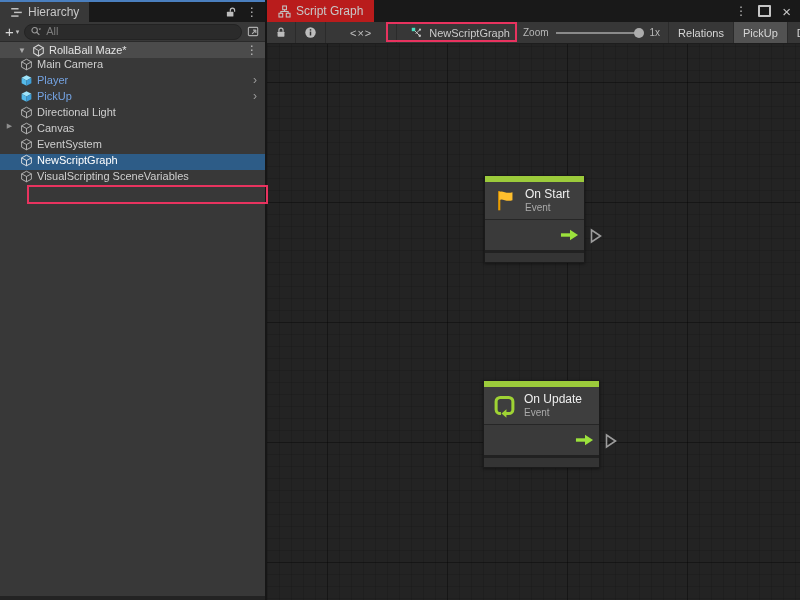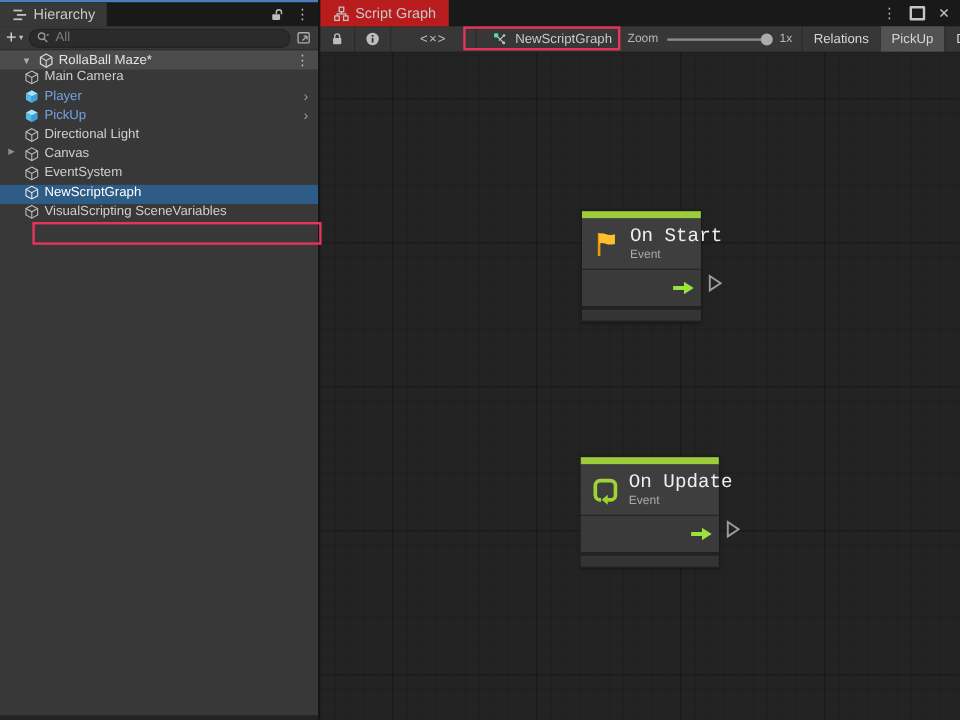--- a/index.html
+++ b/index.html
@@ -61,21 +61,21 @@
       linear-gradient(to bottom, rgba(0,0,0,0.30) 1px, transparent 1px),
       linear-gradient(to right, rgba(0,0,0,0.10) 1px, transparent 1px),
       linear-gradient(to bottom, rgba(0,0,0,0.10) 1px, transparent 1px);
     background-size:120px 120px,120px 120px,12px 12px,12px 12px;
     background-position:60px 38px,60px 38px,0px 2px,0px 2px;
   }
   .node{position:absolute;background:#3C3C3C;border:1px solid #1B1B1B;box-sizing:border-box;box-shadow:0 1px 3px rgba(0,0,0,0.45);}
   .node-bar{height:6px;background:#9CCB3B;}
   .node-head{display:flex;align-items:center;gap:7px;padding:5px 8px 5px 8px;background:#3E3E3E;}
   .node-titles{display:flex;flex-direction:column;}
-  .node-title{font-size:16px;color:#EFEFEF;line-height:1.25;white-space:nowrap;font-family:Liberation Mono, monospace;}
+  .node-title{font-size:12px;color:#EFEFEF;line-height:1.25;white-space:nowrap;}
   .node-sub{font-size:10px;color:#AAAAAA;line-height:1.2;}
   .node-body{height:30px;background:#3A3A3A;border-top:1px solid #262626;position:relative;}
   .flow-arrow{position:absolute;right:5px;top:50%;transform:translateY(-50%);display:flex;}
   .node-foot{height:9px;background:#343434;border-top:3px solid #212121;}
   .port-out{position:absolute;right:-19px;top:50%;transform:translateY(-50%);display:flex;}
   
   .anno{position:absolute;border:2px solid #E8335F;box-sizing:border-box;z-index:40;}
   .anno-hier{left:27px;top:185px;width:241px;height:19px;}
   .anno-tool{left:386px;top:22px;width:131px;height:20px;}
 </style>

